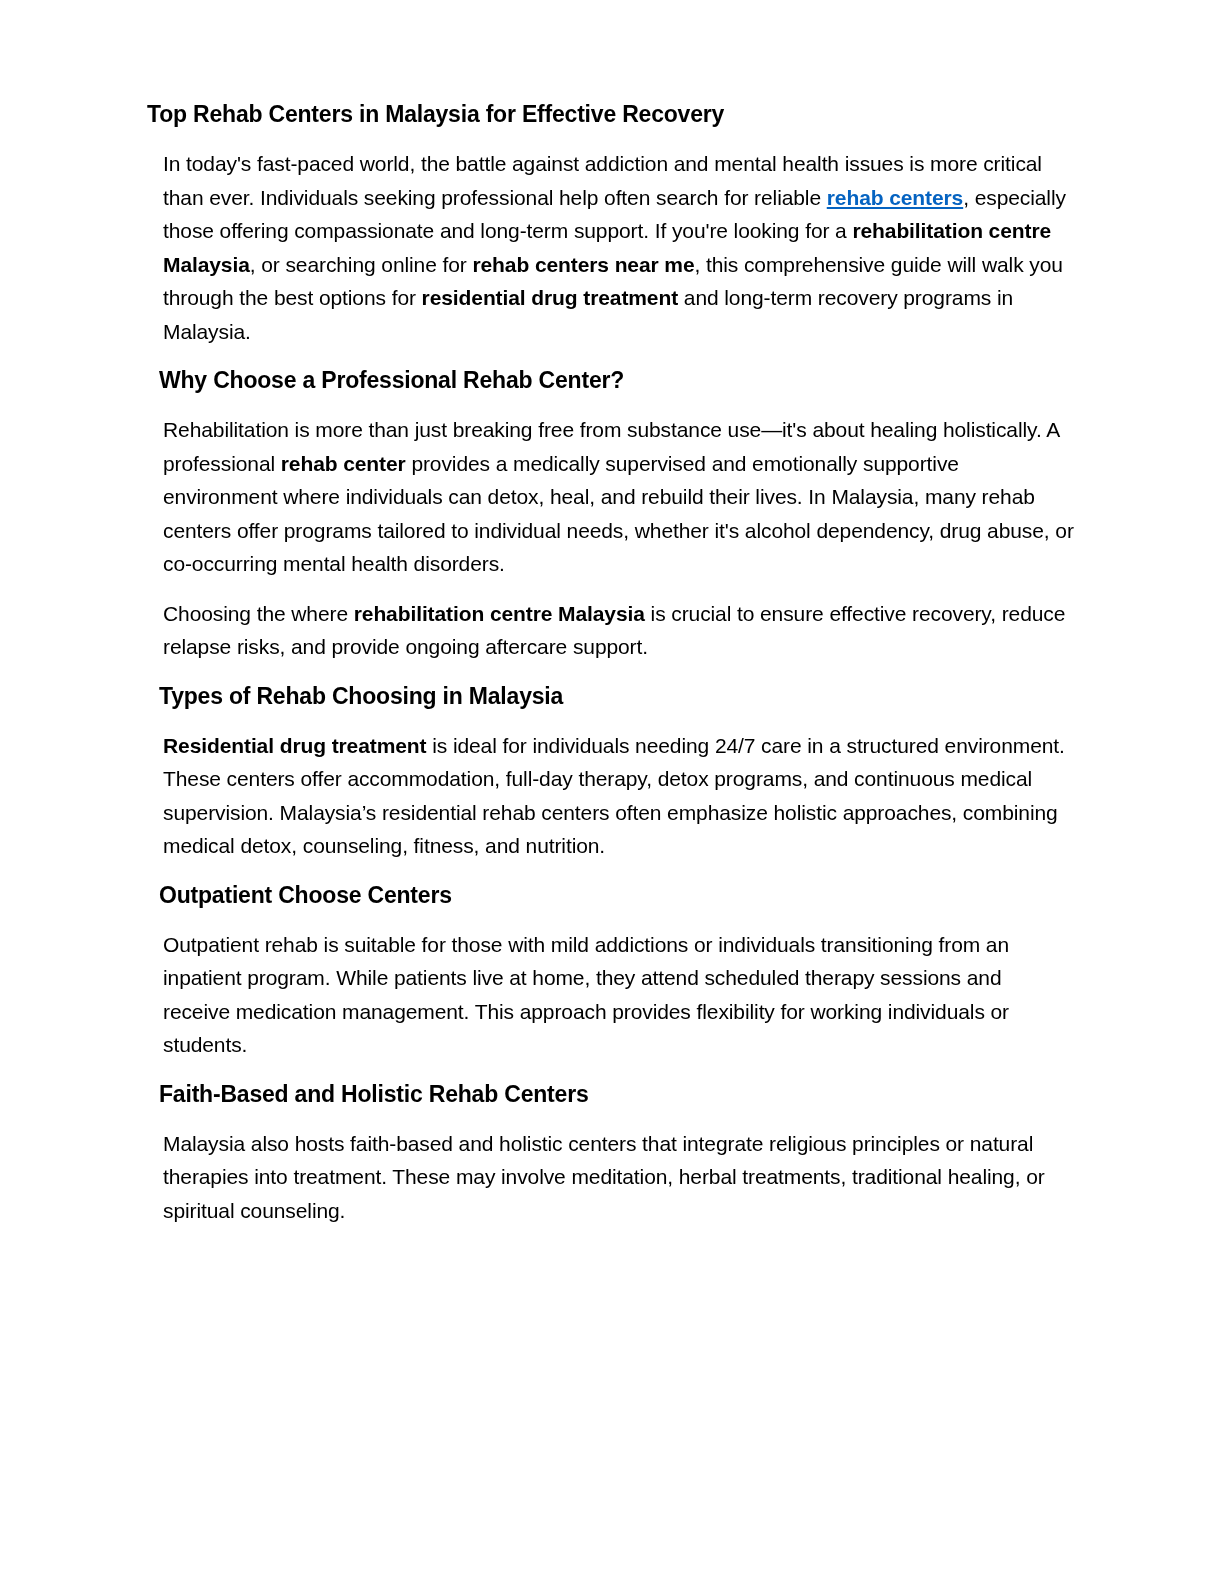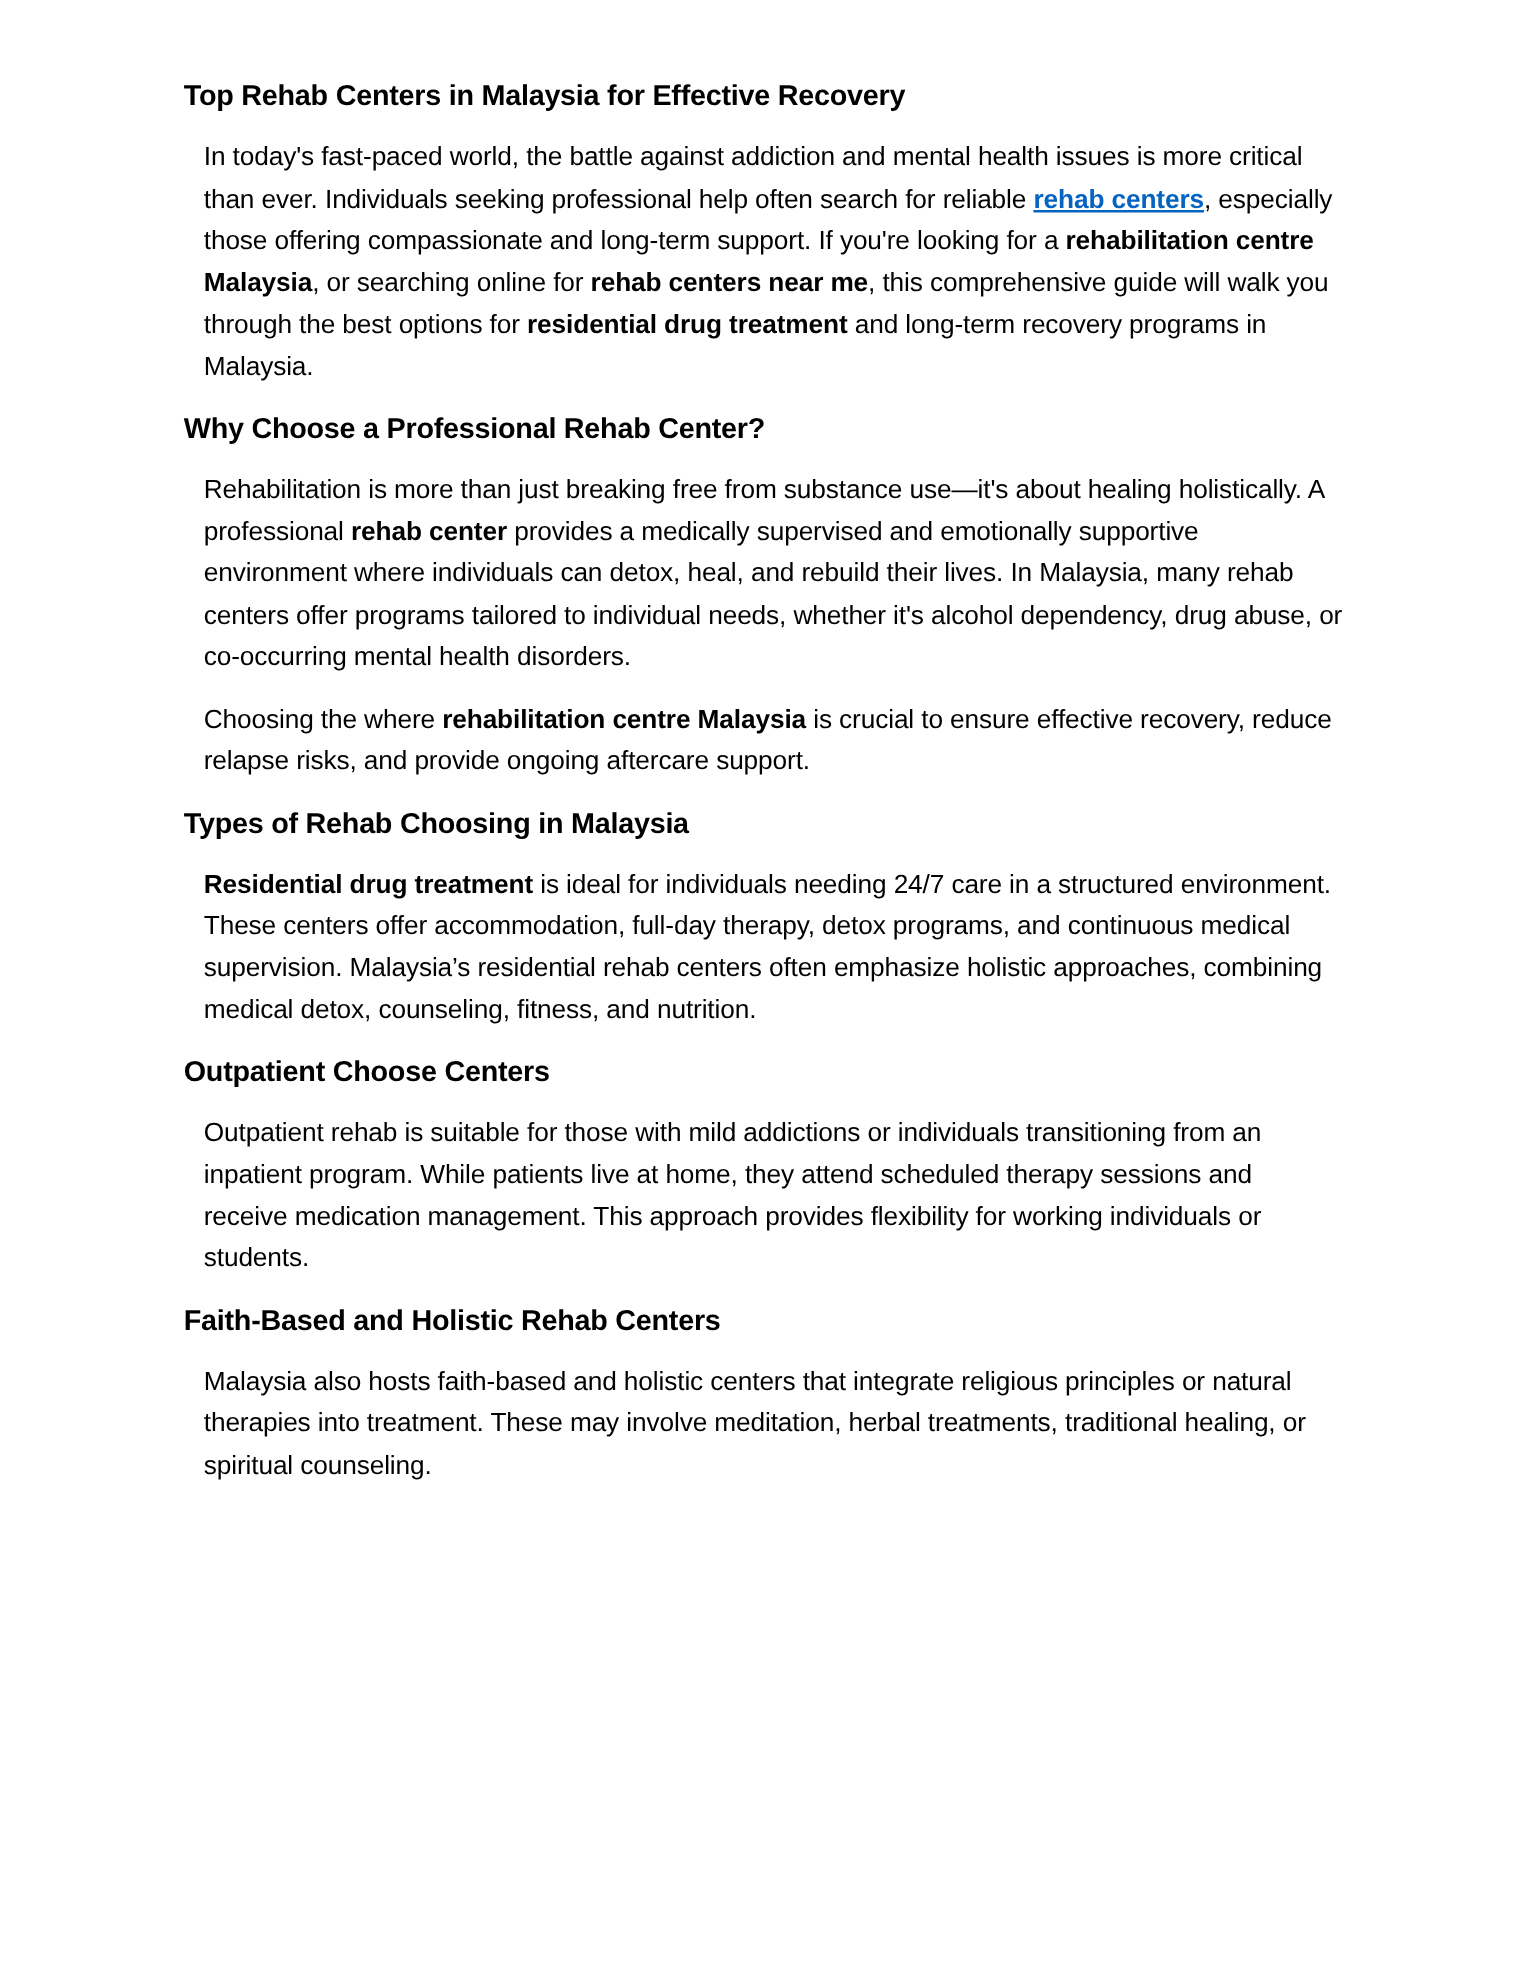--- a/index.html
+++ b/index.html
@@ -11,35 +11,35 @@
     width: 1224px;
     height: 1584px;
     font-family: "Liberation Sans", "DejaVu Sans", sans-serif;
     color: #000000;
     overflow: hidden;
   }
   .page {
     box-sizing: border-box;
     width: 1224px;
     height: 1380px;
-    padding: 60px 150px 0 147px;
+    padding: 98px 150px 0 147px;
     background: #ffffff;
   }
   .doc h1 {
     font-size: 23px;
     line-height: 33px;
     font-weight: bold;
     margin: 0 0 16px 0;
     letter-spacing: -0.2px;
   }
   .doc h2 {
     font-size: 23px;
     line-height: 33px;
     font-weight: bold;
-    margin: 0 0 16px 0;
+    margin: 0 0 16px 12px;
     letter-spacing: -0.2px;
   }
   .doc p {
     font-size: 21px;
     line-height: 33.5px;
     font-weight: normal;
     margin: 0 0 16px 16px;
     letter-spacing: -0.1px;
   }
   .doc p b {

